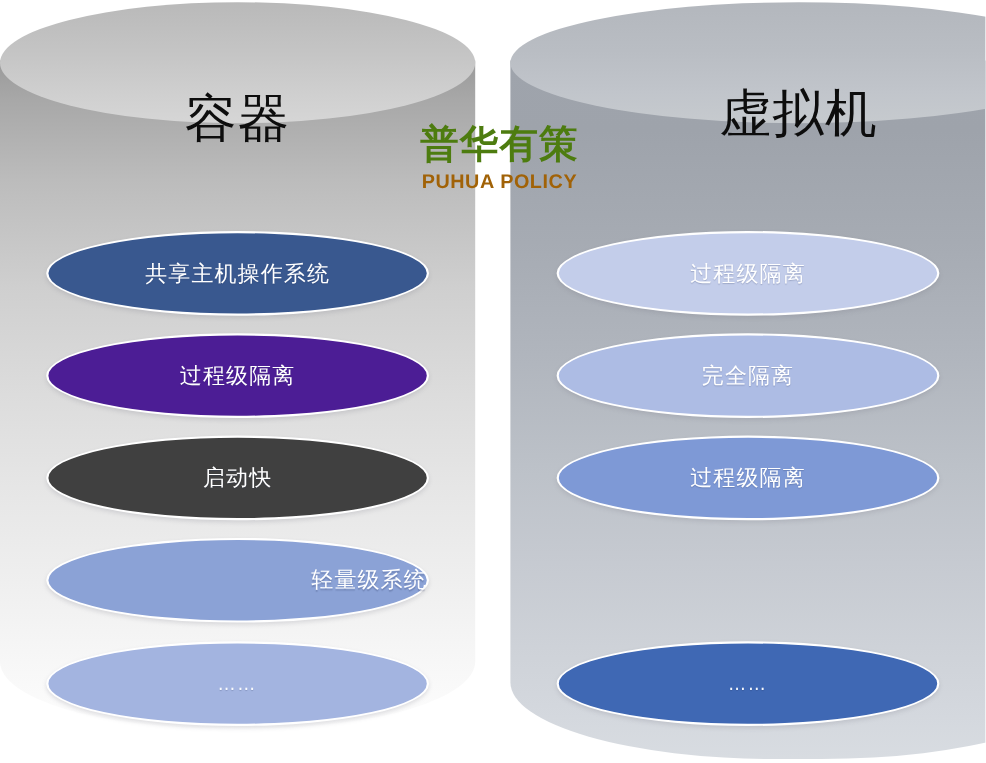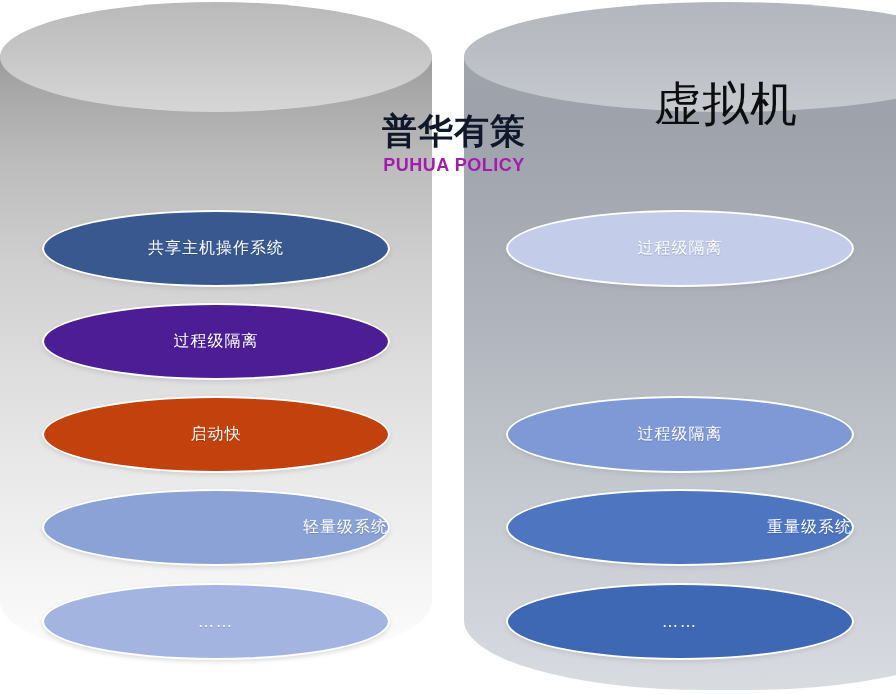--- a/index.html
+++ b/index.html
@@ -108,21 +108,21 @@
     display: flex;
     align-items: center;
     justify-content: center;
     box-shadow: 0 2px 4px rgba(120,120,130,0.22);
   }
   #cyl-left .layer  { left: 42px; width: 348px; }
   #cyl-right .layer { left: 42px; width: 348px; }
 
   .layer-label {
     color: #ffffff;
-    font-size: 16px;
+    font-size: 20px;
     font-family: "DejaVu Sans", "Liberation Sans", sans-serif;
     letter-spacing: 1px;
     white-space: nowrap;
     text-shadow: 0 1px 1px rgba(40,50,90,0.25);
   }
   .layer-label.dots {
     font-size: 16px;
     letter-spacing: 2px;
     opacity: 0.95;
   }
@@ -149,69 +149,70 @@
     font-weight: bold;
     color: #1f4f9c;
     font-family: "DejaVu Sans", "Liberation Sans", sans-serif;
     letter-spacing: 1px;
     white-space: nowrap;
   }
   #logo .logo-en {
     margin-top: 7px;
     font-size: 18px;
     font-weight: bold;
-    color: #a21caf;
+    color: #a16207;
     font-family: "Liberation Sans", sans-serif;
     letter-spacing: 0.5px;
     white-space: nowrap;
   }
 </style>
 </head>
 <body>
 
 <div id="stage">
 
   <div class="cylinder" id="cyl-left">
     <div class="cyl-body"></div>
     <div class="cyl-top"></div>
+    <div class="cyl-title">容器</div>
 
     <div class="layer row0" style="background: rgb(57, 88, 143);">
       <span class="layer-label">共享主机操作系统</span>
     </div>
     <div class="layer row1" style="background: #4c1d95;">
       <span class="layer-label">过程级隔离</span>
     </div>
-    <div class="layer row2" style="background: #c2410c; text-align: center;">
+    <div class="layer row2" style="background: #404040; text-align: center;">
       <span class="layer-label">启动快</span>
     </div>
     <div class="layer row3" style="background: rgb(139, 162, 214);">
       <span class="layer-label">轻量级系统</span>
     </div>
     <div class="layer row4" style="background: rgb(163, 180, 224);">
       <span class="layer-label dots">……</span>
     </div>
   </div>
 
   <div class="cylinder" id="cyl-right">
     <div class="cyl-body"></div>
     <div class="cyl-top"></div>
     <div class="cyl-title">虚拟机</div>
 
     <div class="layer row0" style="background: rgb(195, 205, 234);">
       <span class="layer-label">过程级隔离</span>
     </div>
+    <div class="layer row1" style="background: rgb(173, 188, 228);">
+      <span class="layer-label">完全隔离</span>
+    </div>
     <div class="layer row2" style="background: rgb(126, 153, 214);">
       <span class="layer-label">过程级隔离</span>
     </div>
-    <div class="layer row3" style="background: rgb(77, 117, 192);">
-      <span class="layer-label">重量级系统</span>
-    </div>
     <div class="layer row4" style="background: rgb(63, 104, 180);">
       <span class="layer-label dots">……</span>
     </div>
   </div>
 
   <div id="logo">
-    <div class="logo-cn" style="color: #0f172a; font-family: Liberation Serif, serif;">普华有策</div>
+    <div class="logo-cn" style="color: #4d7c0f; font-family: Liberation Serif, serif;">普华有策</div>
     <div class="logo-en">PUHUA POLICY</div>
   </div>
 
 </div>
 
 </body></html>

